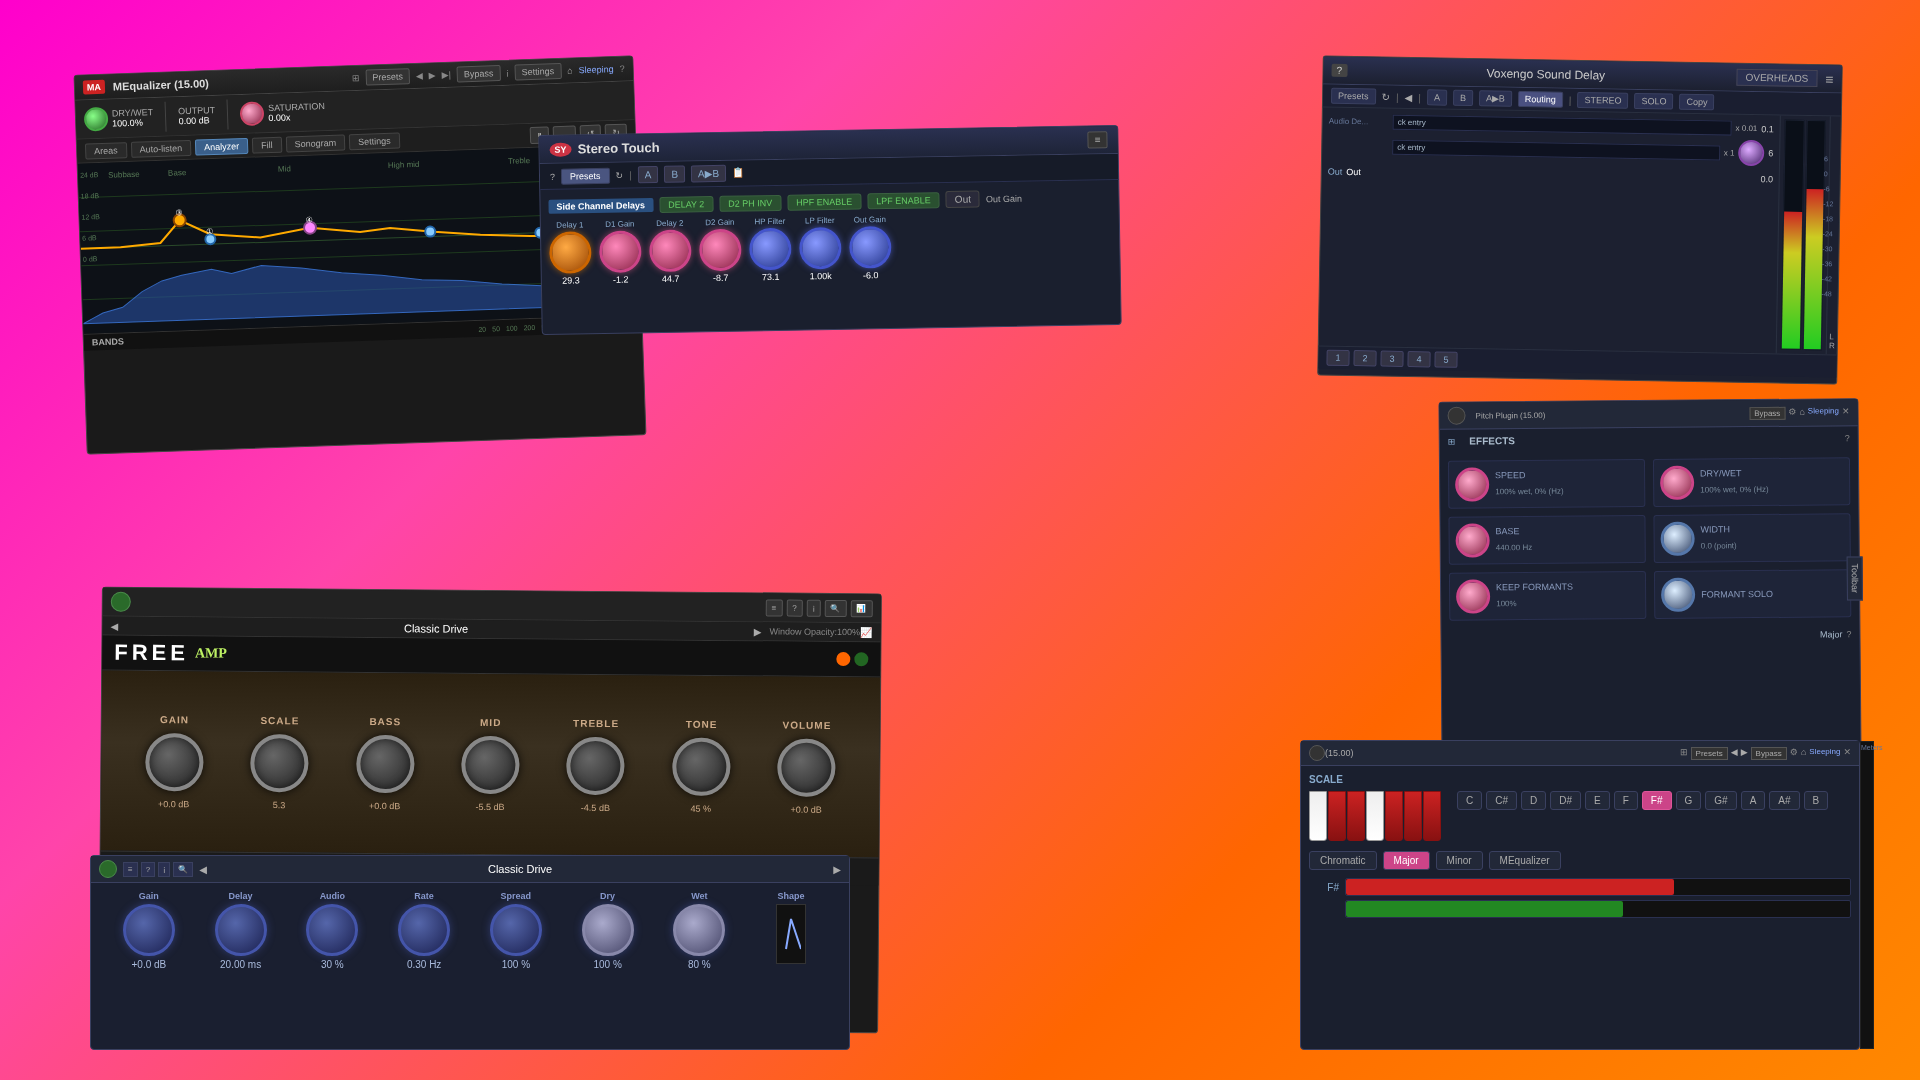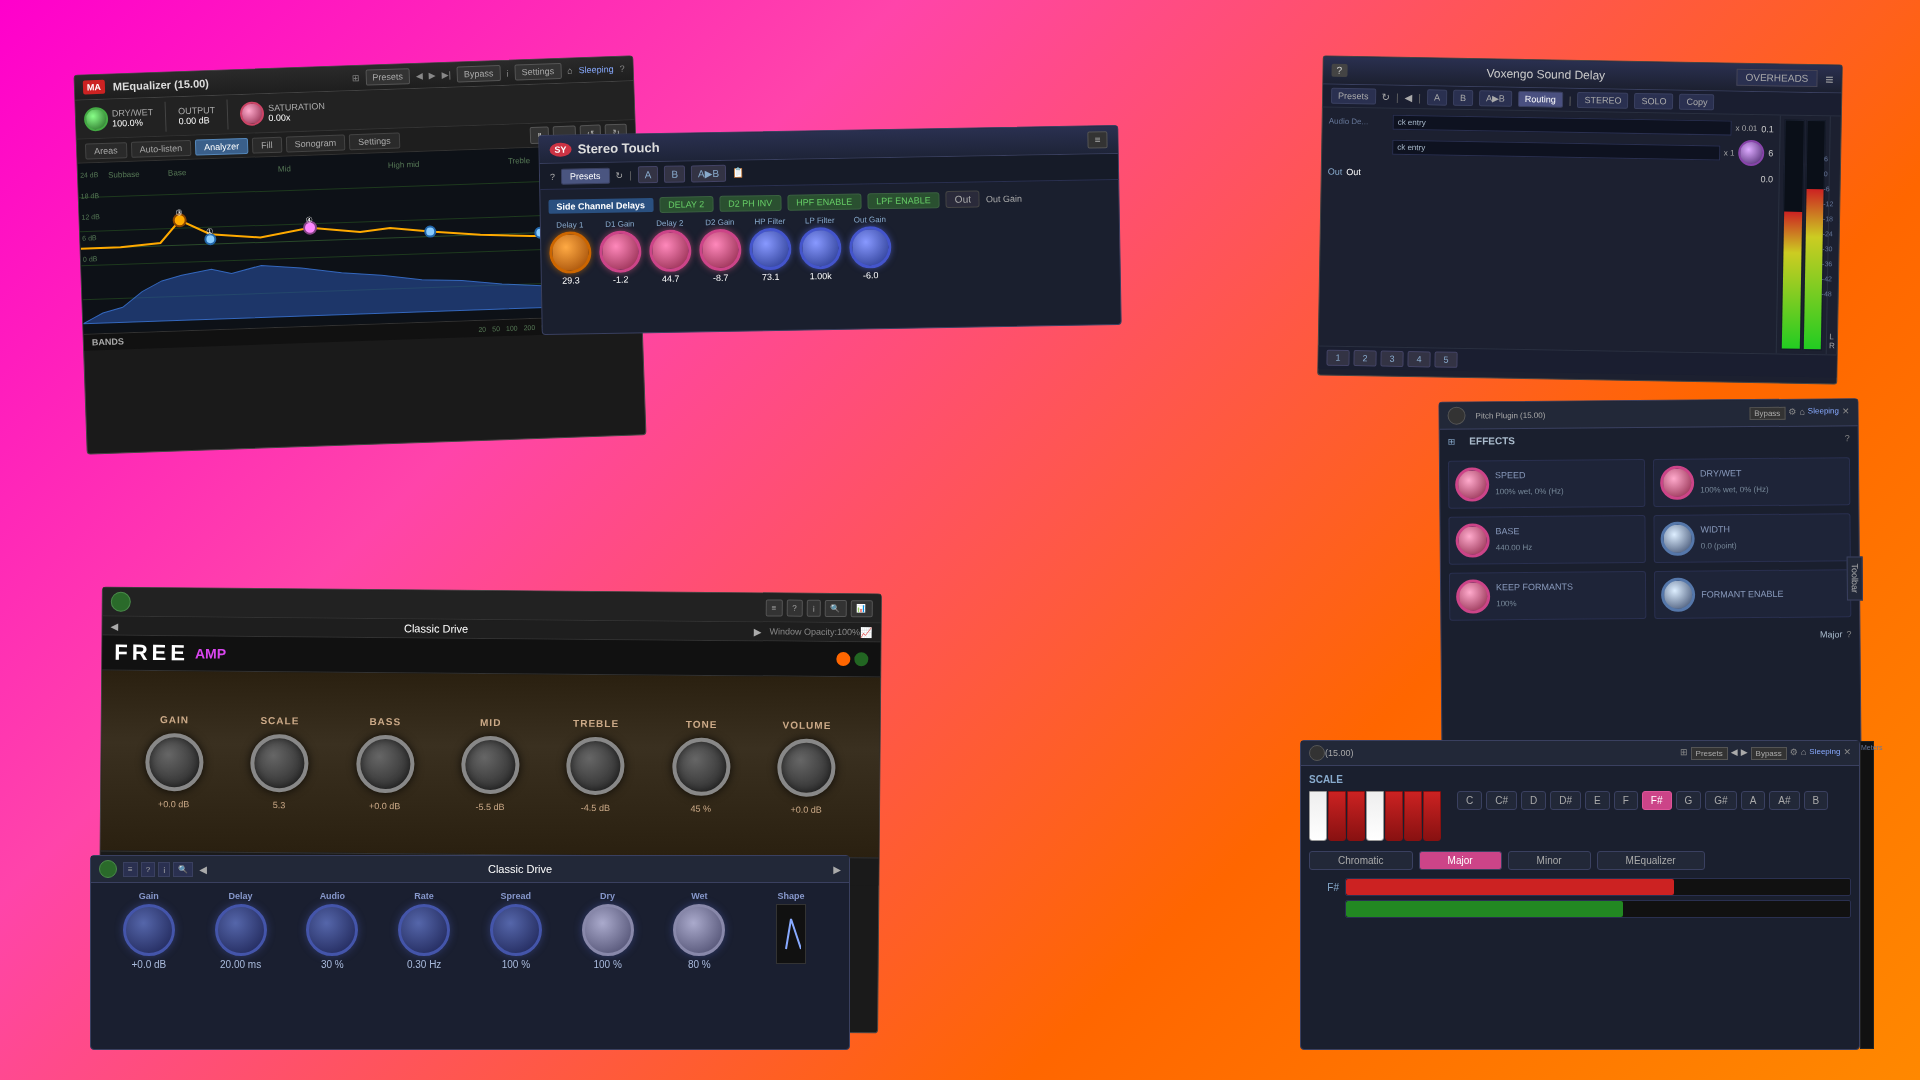--- a/index.html
+++ b/index.html
@@ -595,21 +595,21 @@
       background: #cc4488;
       color: white;
       border-color: #dd5599;
     }
     .scale-type-row {
       display: flex;
       gap: 6px;
       margin-bottom: 8px;
     }
     .scale-type-btn {
-      padding: 3px 28px;
+      padding: 3px 10px;
       font-size: 10px;
       border-radius: 3px;
       cursor: pointer;
       border: 1px solid #3a4060;
       color: #aaa;
       background: #222838;
     }
     .scale-type-btn.active {
       background: #cc4488;
       color: white;
@@ -952,21 +952,21 @@
   <div class="freeamp-preset-bar">
     <span style="color:#aaa;font-size:10px;cursor:pointer;">◀</span>
     <span class="preset-title">Classic Drive</span>
     <span style="color:#aaa;font-size:10px;cursor:pointer;">▶</span>
     <span style="color:#888;font-size:9px;margin-left:8px;">Window Opacity:100%</span>
     <span style="color:#aaa;font-size:10px;margin-left:auto;cursor:pointer;">📈</span>
   </div>
 
   <div style="background:#111;padding:4px 12px;display:flex;align-items:center;border-bottom:1px solid #333;">
     <span style="font-size:22px;font-weight:900;color:#fff;letter-spacing:4px;">FREE</span>
-    <span style="font-size:14px;color:#d946ef;font-weight:bold;margin-left:6px;">AMP</span>
+    <span style="font-size:14px;color:#bef264;font-weight:bold;margin-left:6px;font-family:Liberation Serif, serif;">AMP</span>
     <div style="margin-left:auto;display:flex;gap:4px;">
       <div style="width:14px;height:14px;border-radius:50%;background:#ff6600;"></div>
       <div style="width:14px;height:14px;border-radius:50%;background:#226622;"></div>
     </div>
   </div>
 
   <div class="amp-body">
 
     <div class="amp-knob-group">
       <span class="amp-knob-label">GAIN</span>
@@ -1142,21 +1142,21 @@
       <div style="width:34px;height:34px;border-radius:50%;background:radial-gradient(circle at 38% 35%,#ffaacc,#882244);border:3px solid #cc4488;cursor:pointer;"></div>
       <div>
         <span style="color:#8899bb;font-size:9px;display:block;">KEEP FORMANTS</span>
         <span style="color:#778899;font-size:8px;">100%</span>
       </div>
     </div>
 
     <div style="background:#1e2438;border:1px solid #2a3050;padding:6px;border-radius:3px;display:flex;align-items:center;gap:6px;">
       <div style="width:34px;height:34px;border-radius:50%;background:radial-gradient(circle at 38% 35%,#ddeeff,#334466);border:3px solid #5577aa;cursor:pointer;"></div>
       <div>
-        <span style="color:#8899bb;font-size:9px;display:block;">FORMANT ENABLE</span>
+        <span style="color:#8899bb;font-size:9px;display:block;">FORMANT SOLO</span>
       </div>
     </div>
   </div>
 
   <div style="padding:4px 8px;display:flex;justify-content:flex-end;align-items:center;gap:4px;">
     <span style="color:#aabbcc;font-size:9px;">Major</span>
     <span style="color:#888;font-size:9px;cursor:pointer;">?</span>
   </div>
 
   <div style="position:absolute;right:-18px;top:50%;transform:translateY(-50%) rotate(90deg);background:#222838;color:#aaa;font-size:9px;padding:2px 6px;border:1px solid #3a4060;">Toolbar</div>

